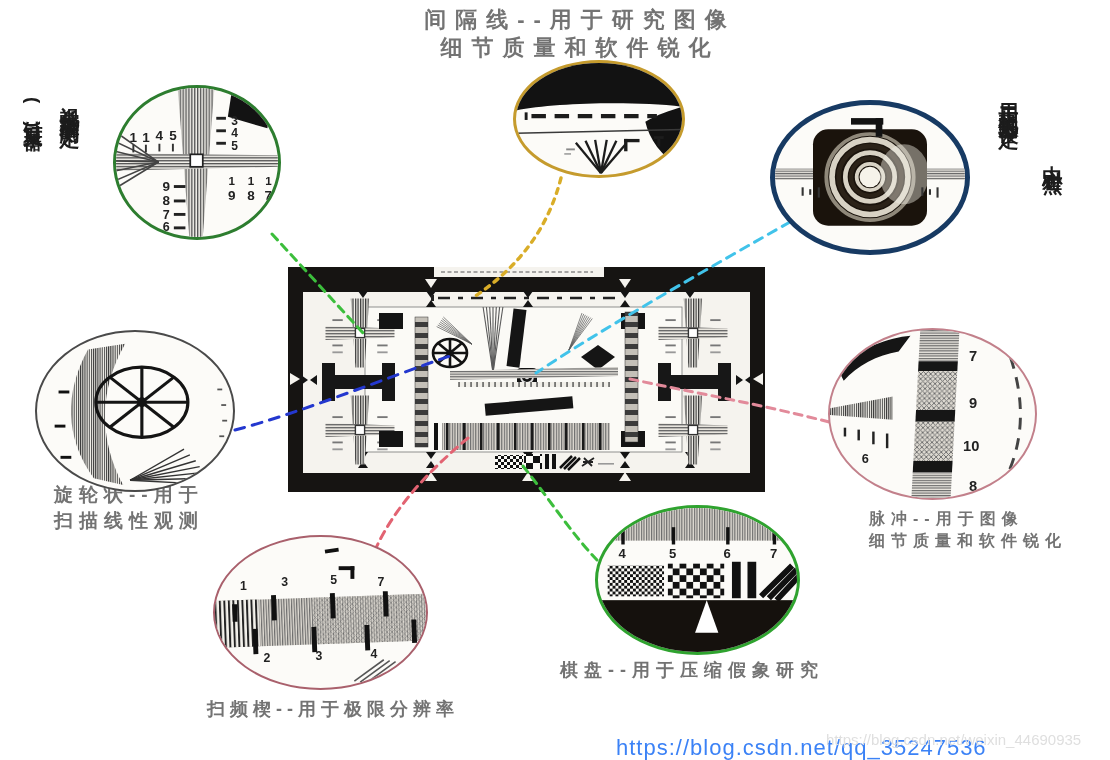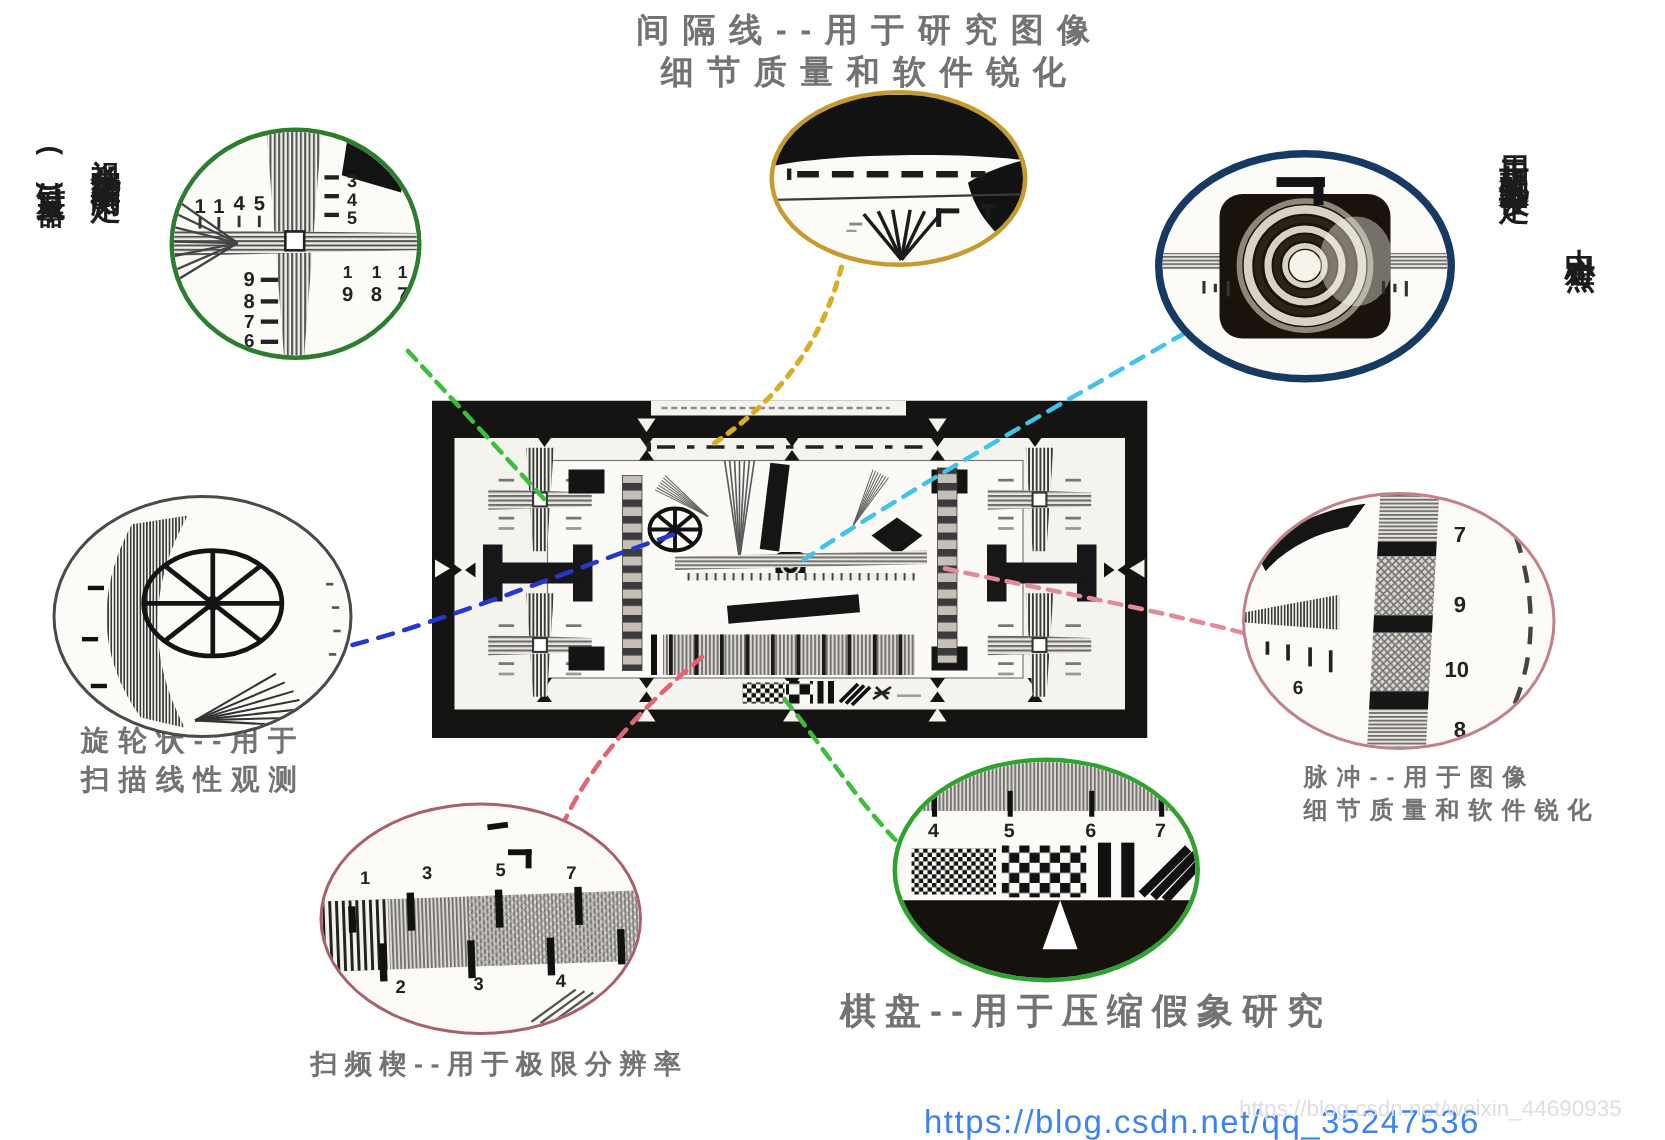--- a/index.html
+++ b/index.html
@@ -4,21 +4,21 @@
 <style>
   html,body{margin:0;padding:0;background:#fff;}
   .canvas{position:relative;width:1110px;height:760px;background:#ffffff;overflow:hidden;
           font-family:"Liberation Sans","DejaVu Sans",sans-serif;color:#1c1c1c;}
   
   .lbl{position:absolute;font-weight:700;color:#737373;white-space:nowrap;}
   .lbl-top{left:330px;top:6px;width:500px;text-align:center;font-size:22px;letter-spacing:9px;line-height:1.25;}
   .vlabel{position:absolute;writing-mode:vertical-rl;font-weight:700;font-size:20px;letter-spacing:3px;}
   .lbl-wheel{left:54px;top:482px;font-size:19px;letter-spacing:6px;line-height:1.35;}
   .lbl-pulse{left:869px;top:508px;font-size:16px;letter-spacing:6px;line-height:1.35;}
-  .lbl-checker{left:560px;top:658px;font-size:24px;letter-spacing:6px;}
+  .lbl-checker{left:560px;top:658px;font-size:18px;letter-spacing:6px;}
   .lbl-sweep{left:168px;top:696px;width:330px;text-align:center;font-size:18px;letter-spacing:5px;line-height:1.45;}
   
   .wm{position:absolute;font-weight:400;white-space:nowrap;}
   .wm-large{left:616px;top:735px;font-size:22px;color:#3b82f6;letter-spacing:1px;}
   .wm-small{left:826px;top:731px;font-size:15px;color:#dfdfdf;}
   
   .mag{position:absolute;border-radius:50%;overflow:hidden;background:#fcfbf8;box-sizing:border-box;z-index:10;}
   .mag svg{display:block;width:100%;height:100%;}
   .mag-cross{left:113px;top:85px;width:168px;height:155px;border:3px solid #2d7d2f;}
   .mag-interval{left:513px;top:60px;width:172px;height:118px;border:3px solid #c59b2d;}

